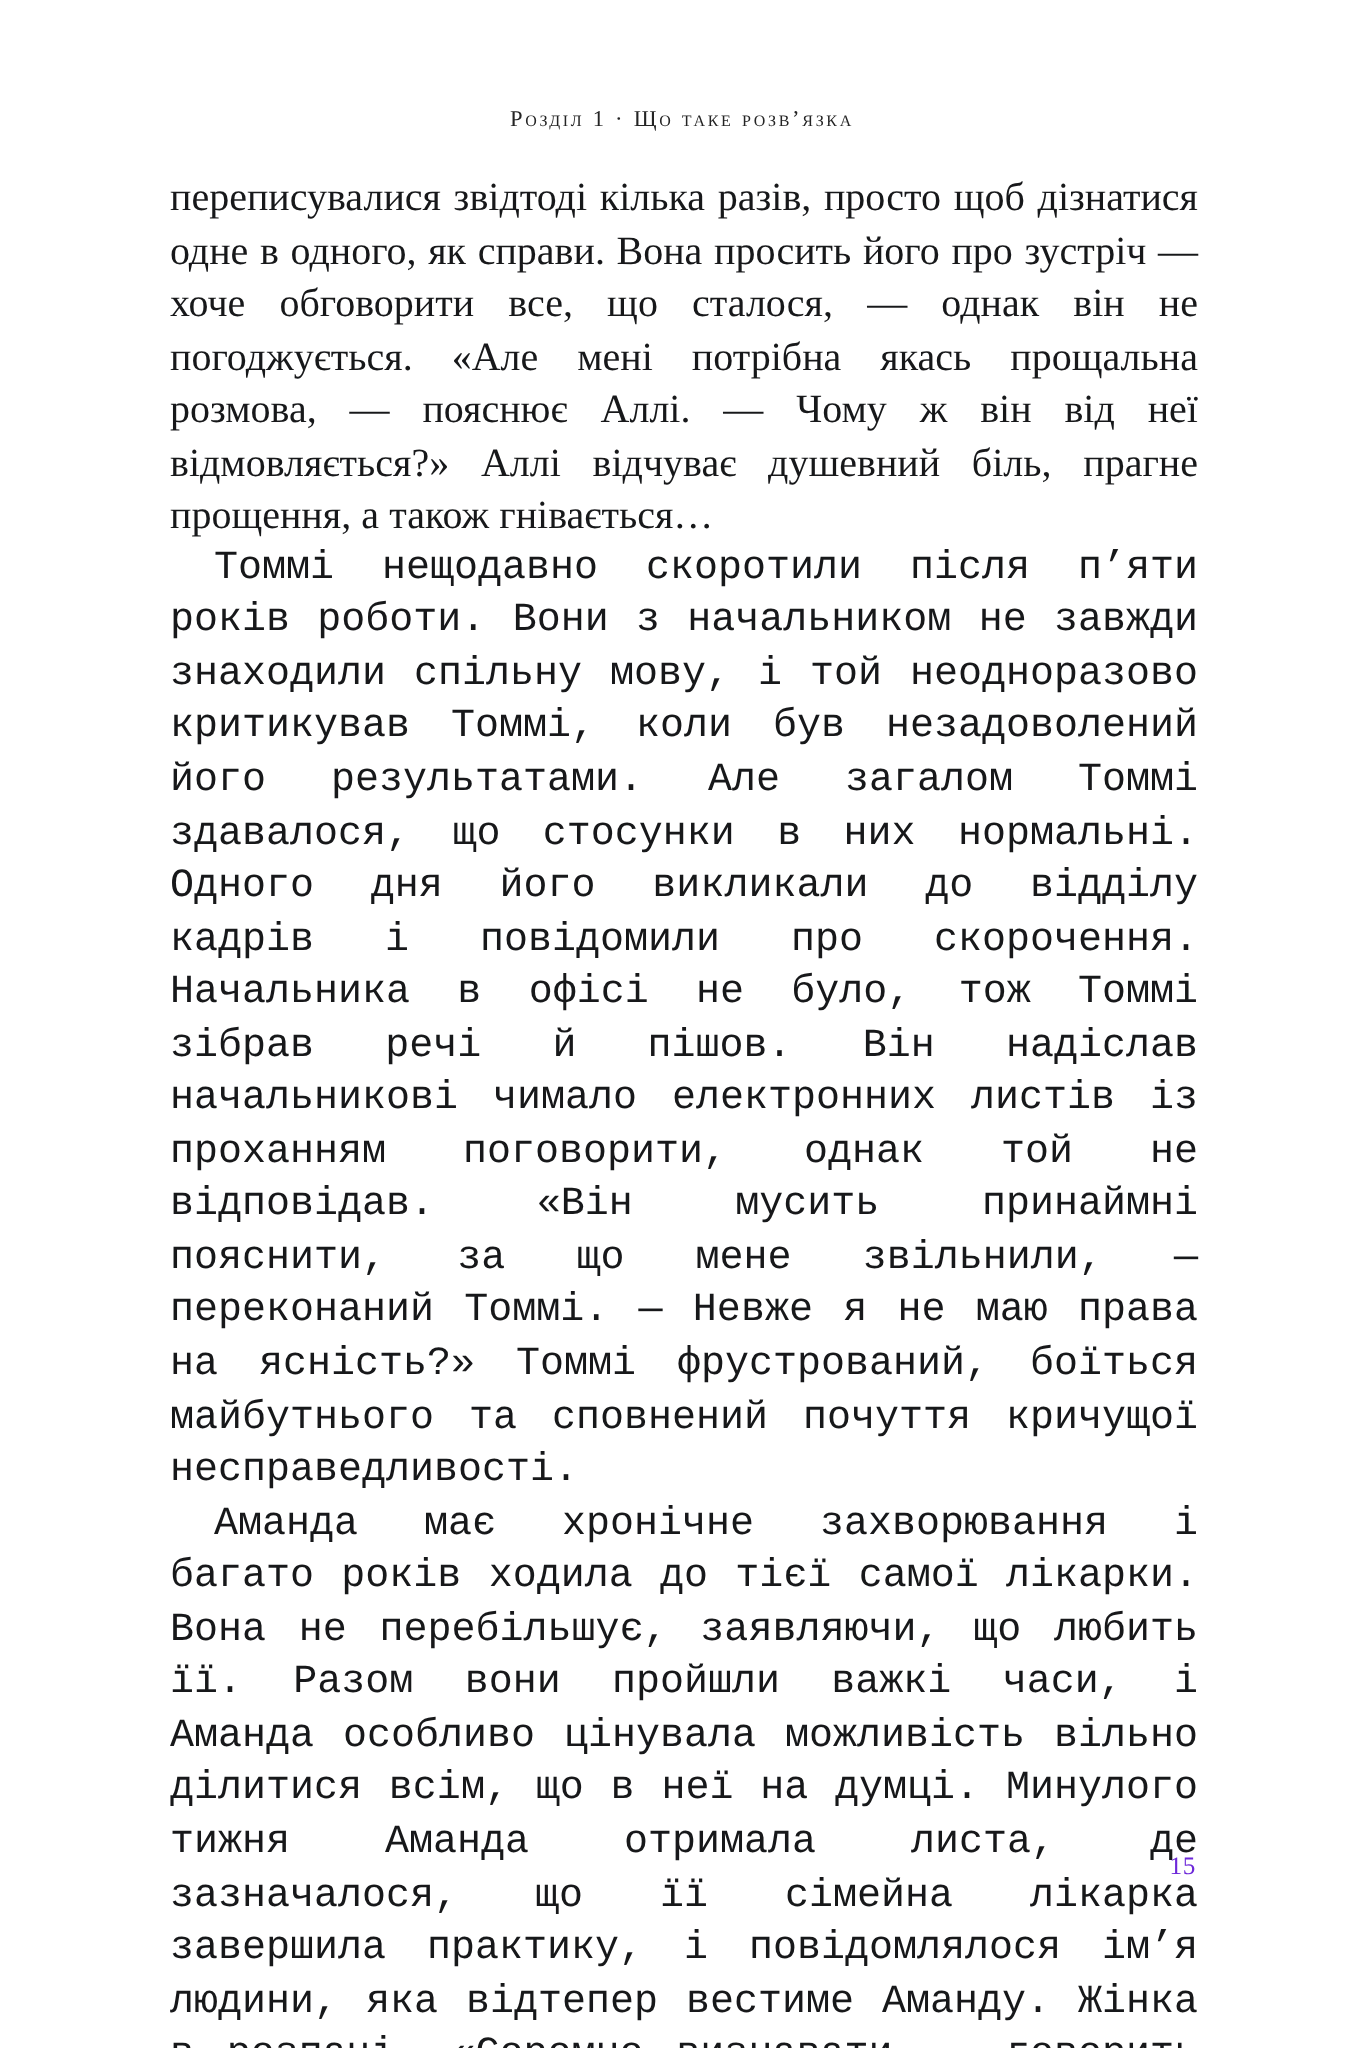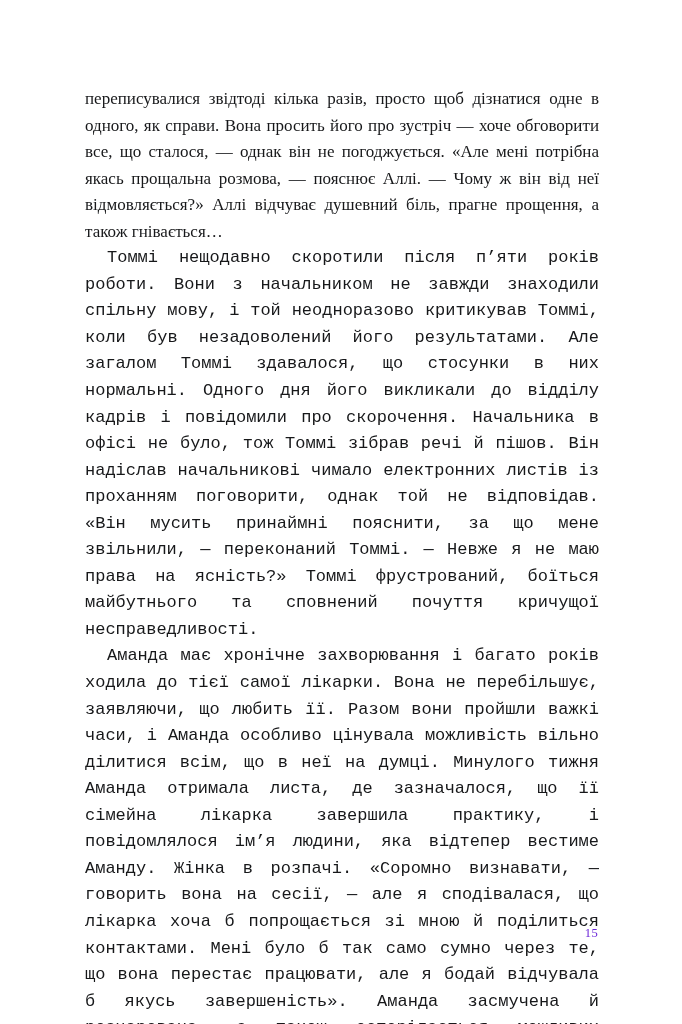--- a/index.html
+++ b/index.html
@@ -41,21 +41,21 @@
   }
   
   .textblock {
     position: absolute;
     left: 85px;
     top: 86px;
     width: 514px;
   }
   .textblock p {
     margin: 0;
-    font-size: 17px;
+    font-size: 20px;
     line-height: 26.55px;
     text-align: justify;
     text-justify: inter-word;
     hyphens: manual;
     -webkit-hyphens: manual;
     word-spacing: 0.1px;
     color: #17181a;
   }
   .textblock p.first {
     text-indent: 0;
@@ -73,20 +73,23 @@
     line-height: 16px;
     color: #6d28d9;
     letter-spacing: 0.3px;
   }
 </style>
 </head>
 <body>
 
 <div class="page">
 
+  <div class="running-head">
+    <span class="rh-inner">Розділ 1 · Що таке розв’язка</span>
+  </div>
 
   <div class="textblock">
     <p class="first">переписувалися звідтоді кілька разів, просто щоб дізнатися одне в одного, як справи. Вона просить його про зустріч — хоче обговорити все, що сталося, — однак він не погоджується. «Але мені потрібна якась прощальна розмова, — пояснює Аллі. — Чому ж він від неї відмовляється?» Аллі відчуває душевний біль, прагне прощення, а також гнівається…</p>
     <p class="indent">Томмі нещодавно скоротили після п’яти років роботи. Вони з начальником не завжди знаходили спільну мову, і той неодноразово критикував Томмі, коли був незадоволений його результатами. Але загалом Томмі здавалося, що стосунки в них нормальні. Одного дня його викликали до відділу кадрів і повідомили про скорочення. Начальника в офісі не було, тож Томмі зібрав речі й пішов. Він надіслав начальникові чимало електронних листів із проханням поговорити, однак той не відповідав. «Він мусить принаймні пояснити, за що мене звільнили, — переконаний Томмі. — Невже я не маю права на ясність?» Томмі фрустрований, боїться майбутнього та сповнений почуття кричущої несправедливості.</p>
     <p class="indent">Аманда має хронічне захворювання і багато років ходила до тієї самої лікарки. Вона не перебільшує, заявляючи, що любить її. Разом вони пройшли важкі часи, і Аманда особливо цінувала можливість вільно ділитися всім, що в неї на думці. Минулого тижня Аманда отримала листа, де зазначалося, що її сімейна лікарка завершила практику, і повідомлялося ім’я людини, яка відтепер вестиме Аманду. Жінка в розпачі. «Соромно визнавати, — говорить вона на сесії, — але я сподівалася, що лікарка хоча б попрощається зі мною й поділиться контактами. Мені було б так само сумно через те, що вона перестає працювати, але я бодай відчувала б якусь завершеність». Аманда засмучена й розчарована, а також остерігається можливих складнощів на початку спілкування з новим лікарем…</p>
   </div>
 
   <div class="folio">15</div>
 
 </div>

